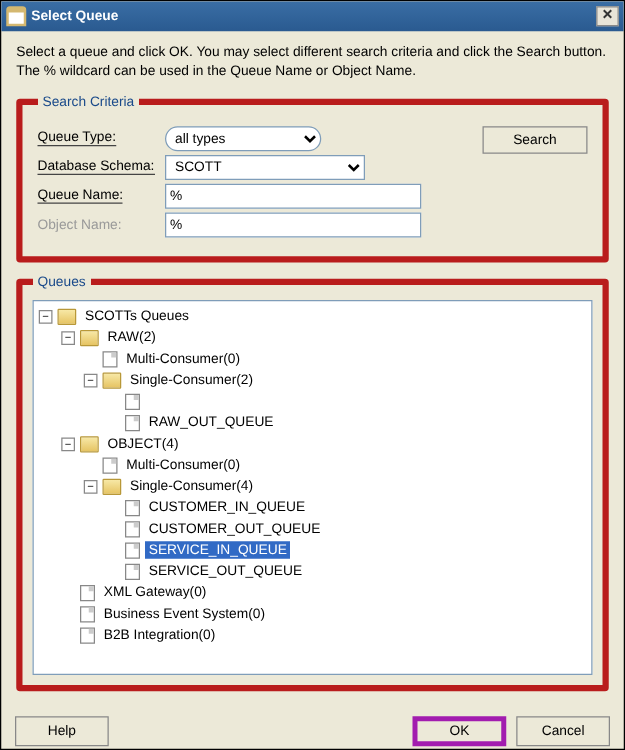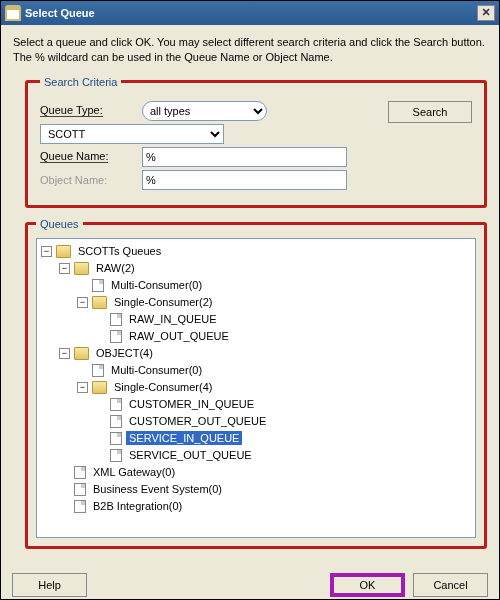--- a/index.html
+++ b/index.html
@@ -4,30 +4,30 @@
 <style>
 * { box-sizing: border-box; font-family: Tahoma, Arial, sans-serif; font-size: 11px; }
 body { margin: 0; padding: 0; background: #ece9d8; width: 500px; height: 600px; border: 1px solid #000; overflow: hidden; }
 .titlebar { height: 24px; background: linear-gradient(to bottom, #3a6ea5, #2a5a90); color: #fff; display: flex; align-items: center; padding: 0 4px; }
 .titlebar .icon { width: 16px; height: 16px; background: #d4b870; border-radius: 3px 3px 0 0; margin-right: 4px; position: relative; }
 .titlebar .icon::before { content:''; position:absolute; top:5px; left:2px; right:2px; bottom:2px; background:#fff; }
 .titlebar .title { font-weight: bold; flex: 1; }
 .titlebar .close { width: 18px; height: 16px; background: #e8e4d8; border: 1px solid #888; color:#333; text-align:center; line-height:13px; font-weight:bold; cursor:pointer; }
 .content { padding: 10px 12px; }
 .instructions { color: #000; line-height: 1.4; margin-bottom: 10px; }
-fieldset { border: 3px solid #b91c1c; border-radius: 3px; padding: 10px 12px 12px 12px; margin: 0 0 10px 12px; position: relative; }
+fieldset { border: 5px solid #b91c1c; border-radius: 3px; padding: 10px 12px 12px 12px; margin: 0 0 10px 0; position: relative; }
 legend { color: #1a4a8a; padding: 0 4px; }
 .row { display: flex; align-items: center; margin: 3px 0; }
 .row label { width: 102px; color: #000; }
 .row label.disabled { color: #999; }
 .underline { border-bottom: 1px solid #444; display:inline-block; }
 select, input[type=text] { border: 1px solid #7f9db9; padding: 1px 3px; height: 20px; background:#fff; }
 input[type=text] { width: 205px; }
 select.small { width: 125px; border-radius: 10px; }
-select.med { width: 184px; }
+select.med { width: 160px; }
 .search-btn-area { position: relative; }
 .search-btn { position: absolute; right: 0px; top: 0px; width: 84px; height: 22px; background:#ece9d8; border:1px solid #888; cursor:pointer; }
 .queues-body { background:#fff; border:1px solid #7f9db9; height: 300px; padding: 4px; overflow:auto; }
 .tree { list-style:none; margin:0; padding:0; }
 .tree ul { list-style:none; margin:0; padding-left: 18px; }
 .node { display:flex; align-items:center; height:17px; white-space:nowrap; }
 .expander { width:11px; height:11px; border:1px solid #888; background:#fff; color:#000; font-size:9px; line-height:9px; text-align:center; margin-right:4px; cursor:pointer; flex-shrink:0; }
 .expander.blank { border:none; background:transparent; }
 .ficon { width:15px; height:13px; margin-right:4px; flex-shrink:0; display:inline-block; }
 .folder-open { background: linear-gradient(#f7e8a6,#e6c463); border:1px solid #b89838; border-radius:1px; position:relative; }
@@ -55,20 +55,21 @@
   <fieldset>
     <legend>Search Criteria</legend>
     <div class="search-btn-area">
       <div class="row">
         <label><span class="underline">Queue Type:</span></label>
         <select class="small"><option>all types</option></select>
       </div>
       <button class="search-btn">Search</button>
     </div>
     <div class="row">
+      <label><span class="underline">Database Schema:</span></label>
       <select class="med"><option>SCOTT</option></select>
     </div>
     <div class="row">
       <label><span class="underline">Queue Name:</span></label>
       <input type="text" value="%" style="">
     </div>
     <div class="row">
       <label class="disabled">Object Name:</label>
       <input type="text" value="%" style="">
     </div>
@@ -103,21 +104,20 @@
                   <div class="node">
                       <span class="expander">−</span>
                       <span class="ficon folder-open"></span>
                       <span class="label">Single-Consumer(2)</span>
                     </div>
                   <ul>
                     <li>
                         <div class="node">
                           <span class="expander blank"></span>
                           <span class="ficon file"></span>
-                          <span class="label">RAW_IN_QUEUE</span>
                         </div>
                       </li>
                     <li>
                         <div class="node">
                           <span class="expander blank"></span>
                           <span class="ficon file"></span>
                           <span class="label">RAW_OUT_QUEUE</span>
                         </div>
                       </li>
                   </ul>

